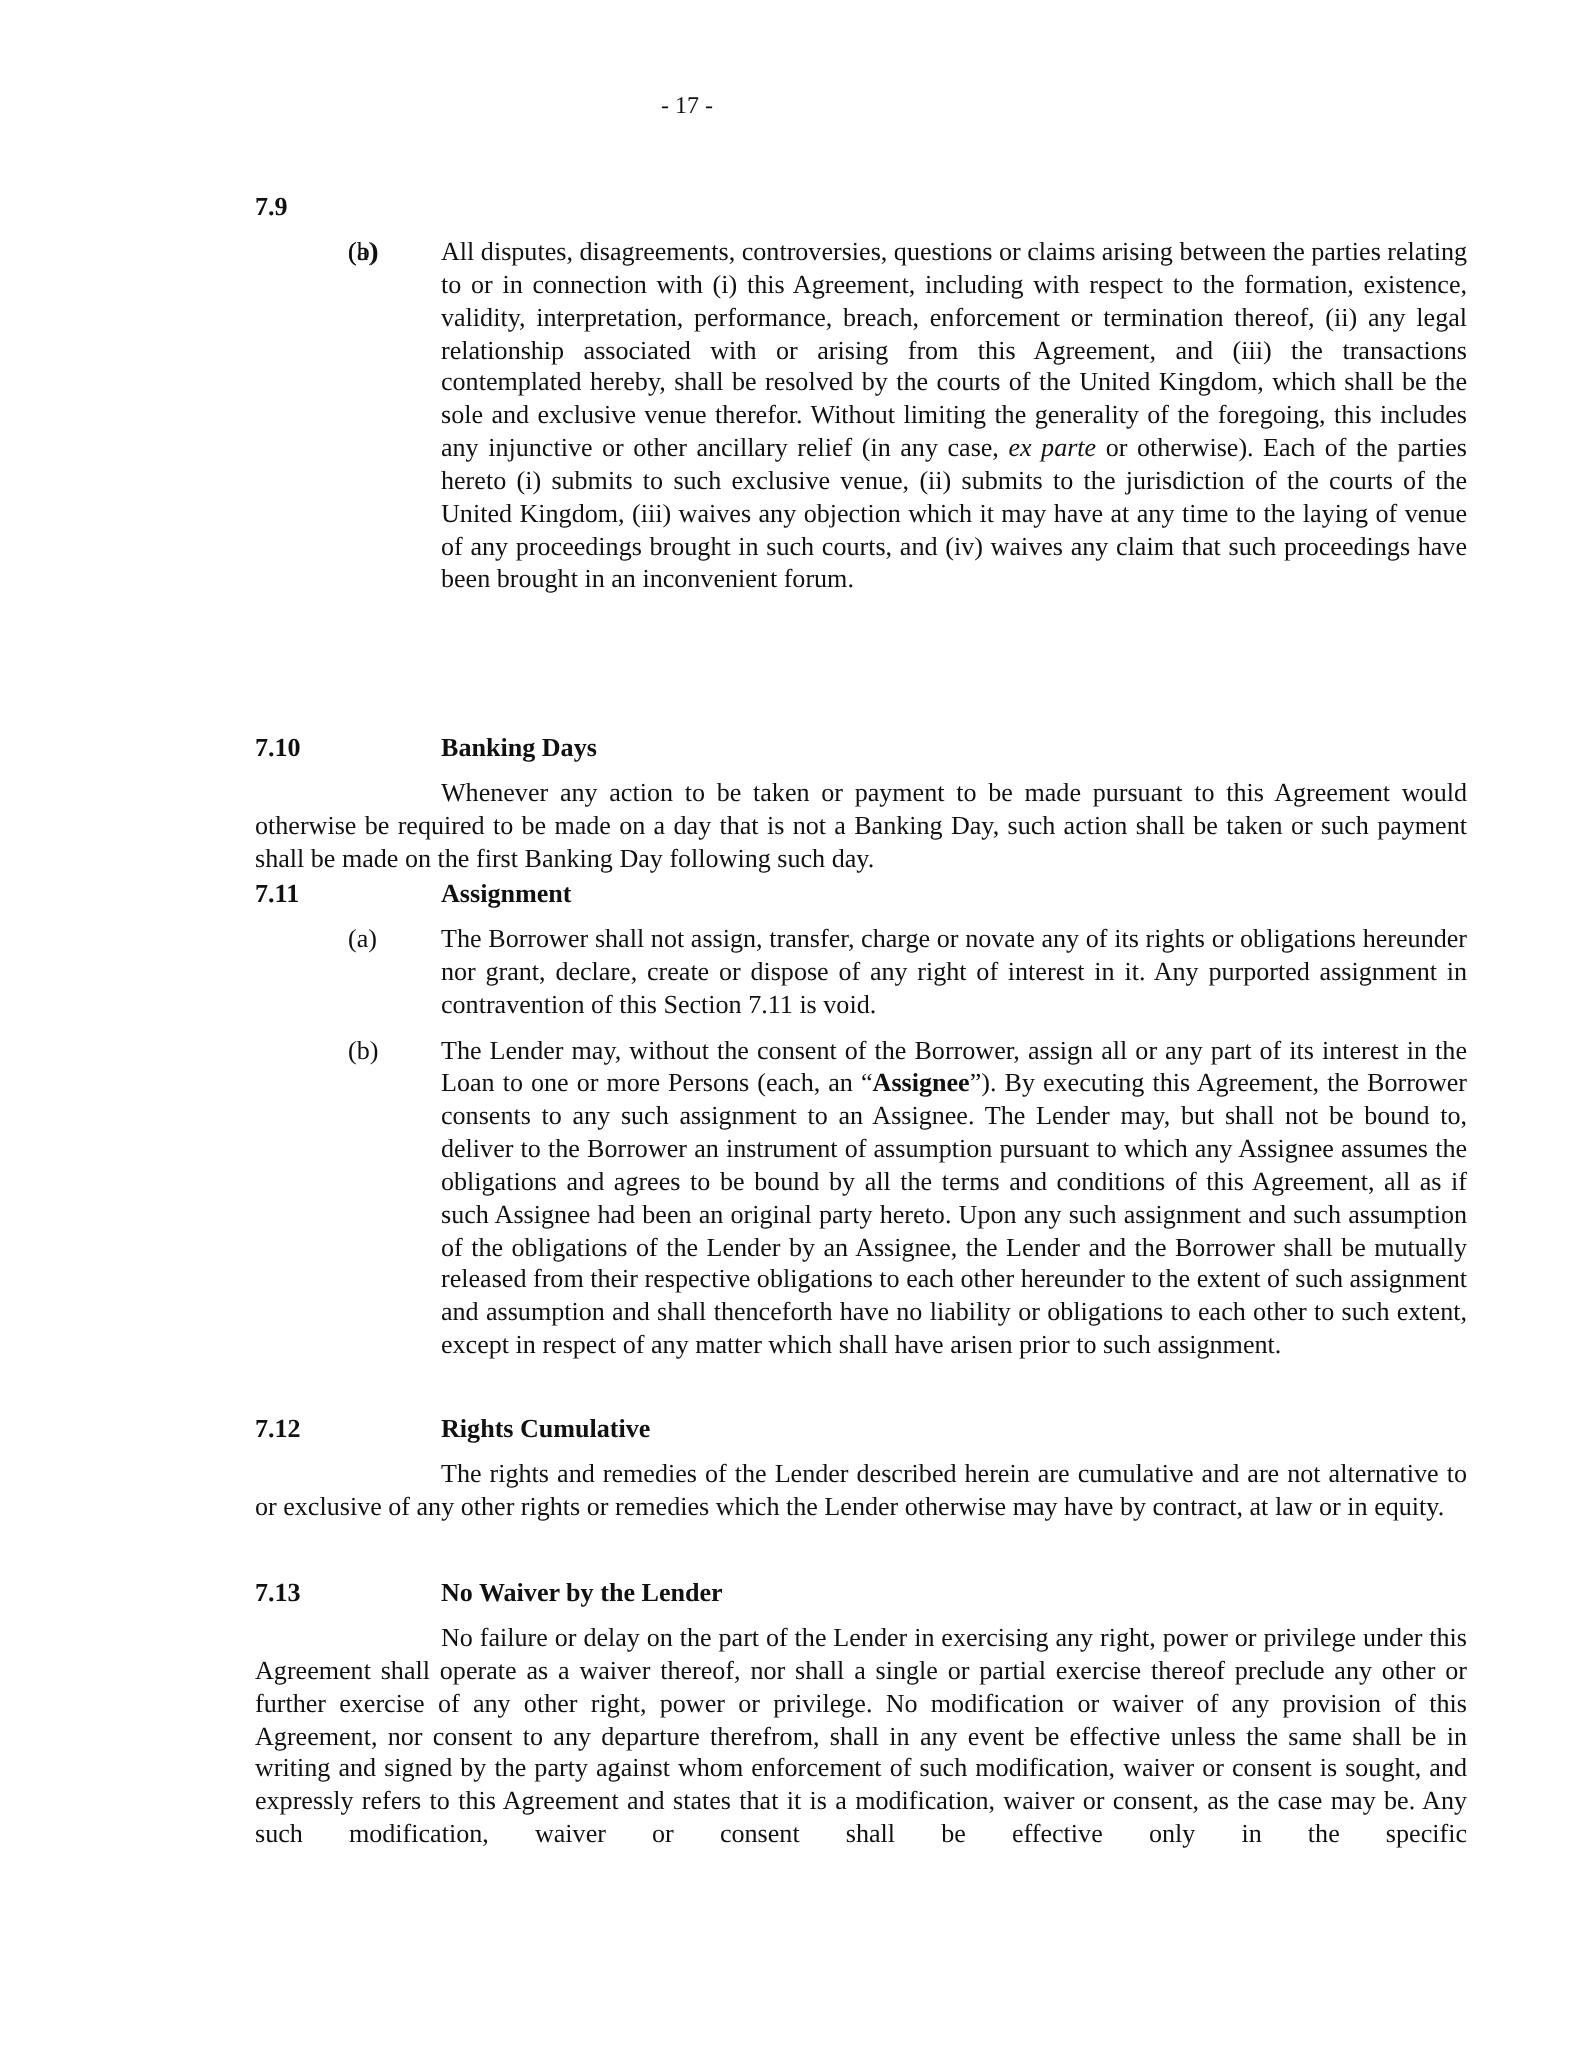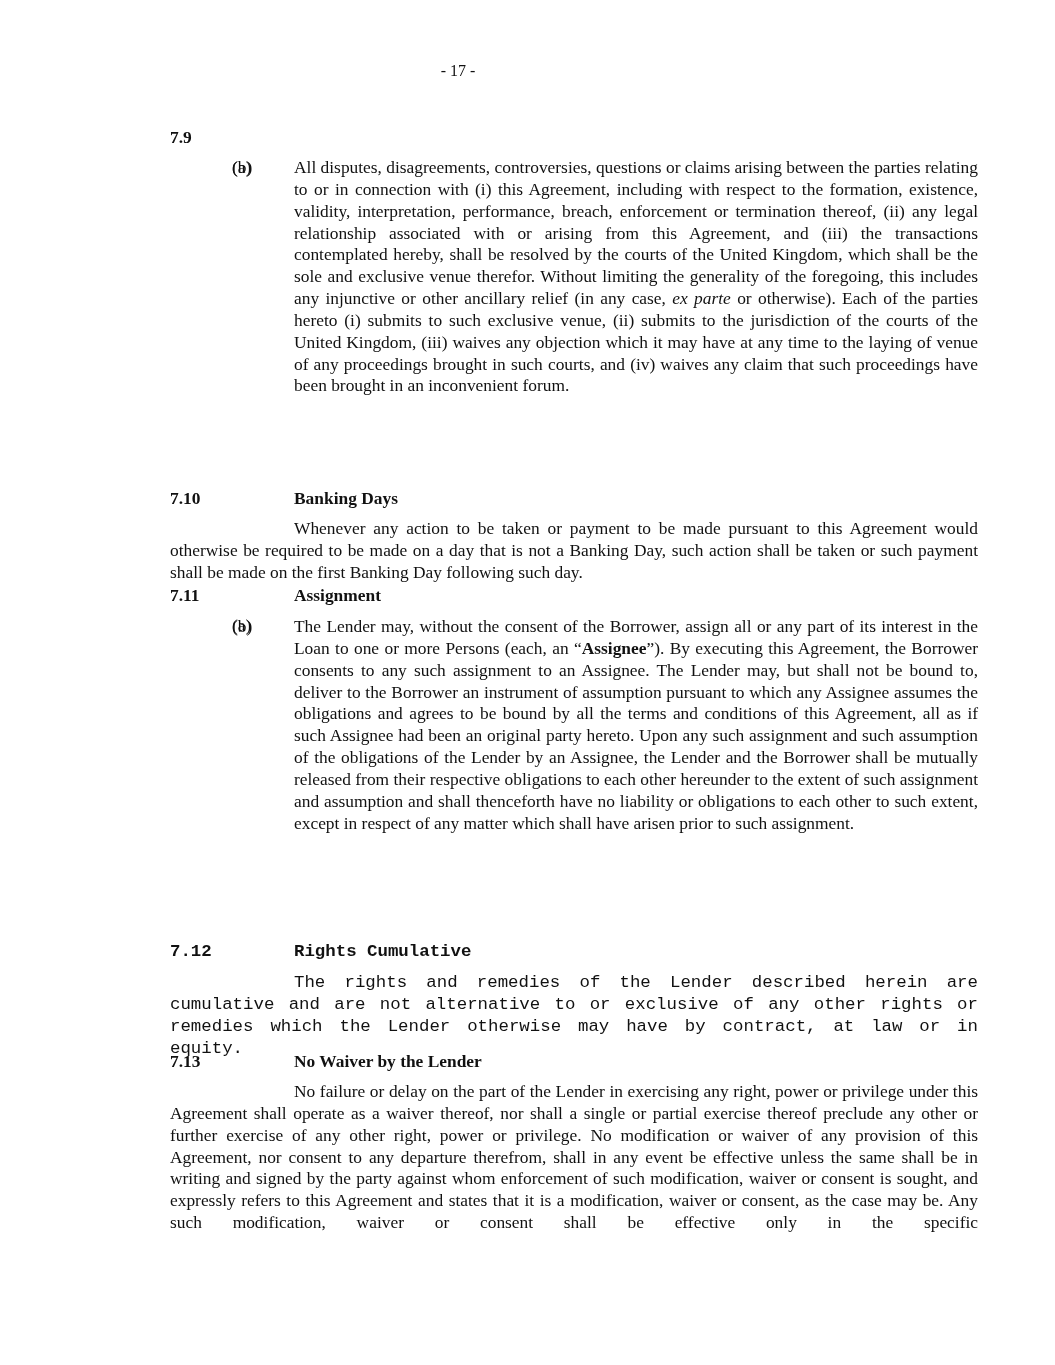--- a/index.html
+++ b/index.html
@@ -43,28 +43,29 @@
   <div class="body-para" style="margin-top:8px;">Whenever any action to be taken or payment to be made pursuant to this Agreement would otherwise be required to be made on a day that is not a Banking Day, such action shall be taken or such payment shall be made on the first Banking Day following such day.</div>
 </div>
 
 <div class="sec" style="top:583px;">
   <div class="head">
     <span class="num">7.11</span>
     <span class="title">Assignment</span>
   </div>
   <div class="item" style="margin-top:8px;">
     <span class="lbl">(a)</span>
+    <span class="txt">The Borrower shall not assign, transfer, charge or novate any of its rights or obligations hereunder nor grant, declare, create or dispose of any right of interest in it.  Any purported assignment in contravention of this Section 7.11 is void.</span>
   </div>
   <div class="item" style="margin-top:9px;">
     <span class="lbl">(b)</span>
     <span class="txt"><span>The Lender may, without the consent of the Borrower, assign all or any part of its interest in the Loan to one or more Persons (each, an “</span><b>Assignee</b><span>”). By executing this Agreement, the Borrower consents to any such assignment to an Assignee. The Lender may, but shall not be bound to, deliver to the Borrower an instrument of assumption pursuant to which any Assignee assumes the obligations and agrees to be bound by all the terms and conditions of this Agreement, all as if such Assignee had been an original party hereto. Upon any such assignment and such assumption of the obligations of the Lender by an Assignee, the Lender and the Borrower shall be mutually released from their respective obligations to each other hereunder to the extent of such assignment and assumption and shall thenceforth have no liability or obligations to each other to such extent, except in respect of any matter which shall have arisen prior to such assignment.</span></span>
   </div>
 </div>
 
-<div class="sec" style="top:940px;font-family:Liberation Mono, monospace;">
+<div class="sec" style="top:940px;">
   <div class="head">
     <span class="num">7.12</span>
     <span class="title">Rights Cumulative</span>
   </div>
   <div class="body-para" style="margin-top:8px;">The rights and remedies of the Lender described herein are cumulative and are not alternative to or exclusive of any other rights or remedies which the Lender otherwise may have by contract, at law or in equity.</div>
 </div>
 
 <div class="sec" style="top:1049px;">
   <div class="head">
     <span class="num">7.13</span>

